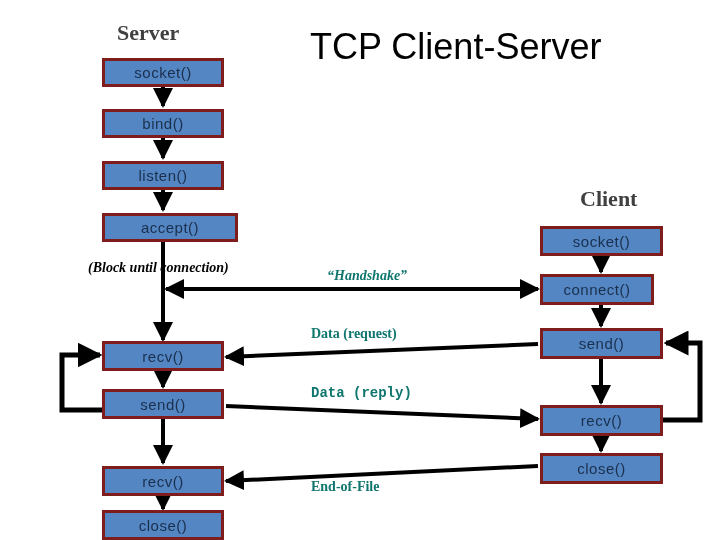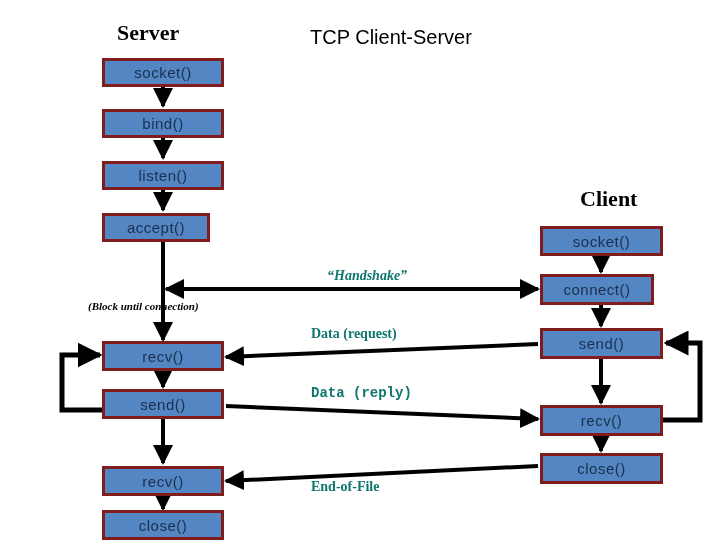--- a/index.html
+++ b/index.html
@@ -27,49 +27,48 @@
     font-size: 15px;
     color: #1b2f4d;
     letter-spacing: 0.5px;
     white-space: nowrap;
   }
   .col-header {
     position: absolute;
     font-family: "Liberation Serif", "DejaVu Serif", serif;
     font-weight: bold;
     font-size: 22px;
-    color: #000000;
+    color: #404040;
     white-space: nowrap;
   }
   .page-title {
     position: absolute;
     font-family: "Liberation Sans", "DejaVu Sans", sans-serif;
-    font-size: 20px;
+    font-size: 36px;
     color: #000000;
     white-space: nowrap;
   }
   .note-bold {
     position: absolute;
     font-family: "Liberation Serif", "DejaVu Serif", serif;
     font-weight: bold;
     font-size: 14px;
     color: #000000;
     text-align: center;
     line-height: 1.25;
     white-space: nowrap;
   }
   .note-italic {
     position: absolute;
     font-family: "Liberation Serif", "DejaVu Serif", serif;
     font-style: italic;
     font-weight: bold;
-    font-size: 11px;
+    font-size: 14px;
     color: #000000;
     white-space: nowrap;
-    margin-top: 40px;
   }
   .link-label {
     position: absolute;
     font-family: "Liberation Serif", "DejaVu Serif", serif;
     font-weight: bold;
     font-size: 14px;
     color: #0f766e;
     white-space: nowrap;
   }
   .link-label.italic {
@@ -131,21 +130,21 @@
     <line x1="538" y1="344" x2="226" y2="357" stroke="#000000" stroke-width="4" fill="none" marker-end="url(#arrow)"></line>
 
     <line x1="226" y1="406" x2="538" y2="419" stroke="#000000" stroke-width="4" fill="none" marker-end="url(#arrow)"></line>
 
     <line x1="538" y1="466" x2="226" y2="481" stroke="#000000" stroke-width="4" fill="none" marker-end="url(#arrow)"></line>
   </svg>
 
   <div class="box" style="left:102px; top:58px; width:122px; height:29px;">socket()</div>
   <div class="box" style="left:102px; top:161px; width:122px; height:29px;">listen()</div>
   <div class="box" style="left:102px; top:109px; width:122px; height:29px;">bind()</div>
-  <div class="box" style="left:102px; top:213px; width:108px; height:29px;">accept()</div>
+  <div class="box" style="left:102px; top:213px; width:136px; height:29px;">accept()</div>
   <div class="box" style="left:102px; top:341px; width:122px; height:30px;">recv()</div>
   <div class="box" style="left:102px; top:389px; width:122px; height:30px;">send()</div>
   <div class="box" style="left:102px; top:466px; width:122px; height:30px;">recv()</div>
   <div class="box" style="left:102px; top:510px; width:122px; height:30px;">close()</div>
 
   <div class="box" style="left:540px; top:226px; width:123px; height:30px;">socket()</div>
   <div class="box" style="left:540px; top:274px; width:114px; height:31px;">connect()</div>
   <div class="box" style="left:540px; top:328px; width:123px; height:31px;">send()</div>
   <div class="box" style="left:540px; top:405px; width:123px; height:31px;">recv()</div>
   <div class="box" style="left:540px; top:453px; width:123px; height:31px;">close()</div>

